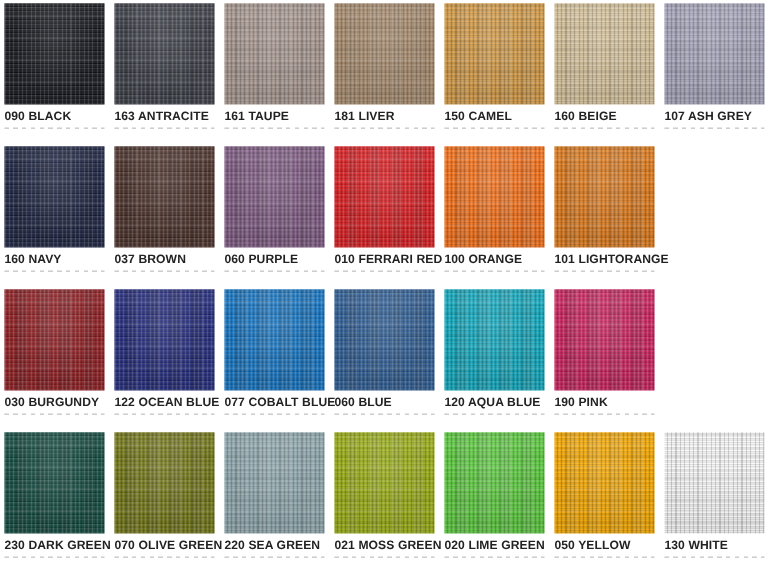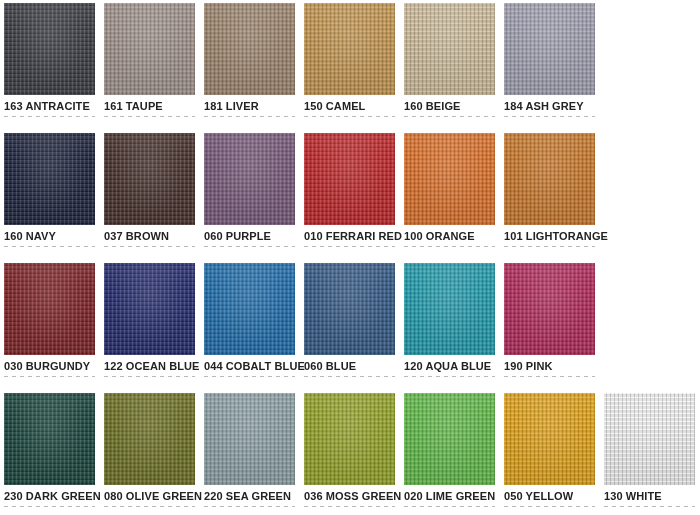--- a/index.html
+++ b/index.html
@@ -129,20 +129,29 @@
       rgba(255,255,255,0) 8px
     );
   }
 </style>
 </head>
 <body>
 
 <div class="chart">
     <div class="swatch-row">
       <div class="swatch-cell">
+        <div class="swatch-tile" style="background-color: rgb(20, 22, 28);">
+          <div class="weave"></div>
+          <div class="weave2"></div>
+          <div class="sheen"></div>
+        </div>
+        <div class="swatch-label">090 BLACK</div>
+        <div class="swatch-sep"></div>
+      </div>
+      <div class="swatch-cell">
         <div class="swatch-tile" style="background-color: rgb(58, 61, 70);">
           <div class="weave"></div>
           <div class="weave2"></div>
           <div class="sheen"></div>
         </div>
         <div class="swatch-label">163 ANTRACITE</div>
         <div class="swatch-sep"></div>
       </div>
       <div class="swatch-cell">
         <div class="swatch-tile" style="background-color: rgb(168, 151, 144);">
@@ -179,21 +188,21 @@
         </div>
         <div class="swatch-label">160 BEIGE</div>
         <div class="swatch-sep"></div>
       </div>
       <div class="swatch-cell">
         <div class="swatch-tile" style="background-color: rgb(167, 166, 188);">
           <div class="weave"></div>
           <div class="weave2"></div>
           <div class="sheen"></div>
         </div>
-        <div class="swatch-label">184 ASH GREY</div>
+        <div class="swatch-label">107 ASH GREY</div>
         <div class="swatch-sep"></div>
       </div>
     </div>
     <div class="swatch-row">
       <div class="swatch-cell">
         <div class="swatch-tile" style="background-color: rgb(27, 34, 64);">
           <div class="weave"></div>
           <div class="weave2"></div>
           <div class="sheen"></div>
         </div>
@@ -264,21 +273,21 @@
         </div>
         <div class="swatch-label">122 OCEAN BLUE</div>
         <div class="swatch-sep"></div>
       </div>
       <div class="swatch-cell">
         <div class="swatch-tile" style="background-color: rgb(20, 115, 192);">
           <div class="weave"></div>
           <div class="weave2"></div>
           <div class="sheen"></div>
         </div>
-        <div class="swatch-label">044 COBALT BLUE</div>
+        <div class="swatch-label">077 COBALT BLUE</div>
         <div class="swatch-sep"></div>
       </div>
       <div class="swatch-cell">
         <div class="swatch-tile" style="background-color: rgb(47, 93, 147);">
           <div class="weave"></div>
           <div class="weave2"></div>
           <div class="sheen"></div>
         </div>
         <div class="swatch-label">060 BLUE</div>
         <div class="swatch-sep"></div>
@@ -311,39 +320,39 @@
         </div>
         <div class="swatch-label">230 DARK GREEN</div>
         <div class="swatch-sep"></div>
       </div>
       <div class="swatch-cell">
         <div class="swatch-tile" style="background-color: rgb(114, 118, 23);">
           <div class="weave"></div>
           <div class="weave2"></div>
           <div class="sheen"></div>
         </div>
-        <div class="swatch-label">080 OLIVE GREEN</div>
+        <div class="swatch-label">070 OLIVE GREEN</div>
         <div class="swatch-sep"></div>
       </div>
       <div class="swatch-cell">
         <div class="swatch-tile" style="background-color: rgb(143, 168, 174);">
           <div class="weave"></div>
           <div class="weave2"></div>
           <div class="sheen"></div>
         </div>
         <div class="swatch-label">220 SEA GREEN</div>
         <div class="swatch-sep"></div>
       </div>
       <div class="swatch-cell">
         <div class="swatch-tile" style="background-color: rgb(153, 173, 22);">
           <div class="weave"></div>
           <div class="weave2"></div>
           <div class="sheen"></div>
         </div>
-        <div class="swatch-label">036 MOSS GREEN</div>
+        <div class="swatch-label">021 MOSS GREEN</div>
         <div class="swatch-sep"></div>
       </div>
       <div class="swatch-cell">
         <div class="swatch-tile" style="background-color: rgb(92, 201, 63);">
           <div class="weave"></div>
           <div class="weave2"></div>
           <div class="sheen"></div>
         </div>
         <div class="swatch-label">020 LIME GREEN</div>
         <div class="swatch-sep"></div>

